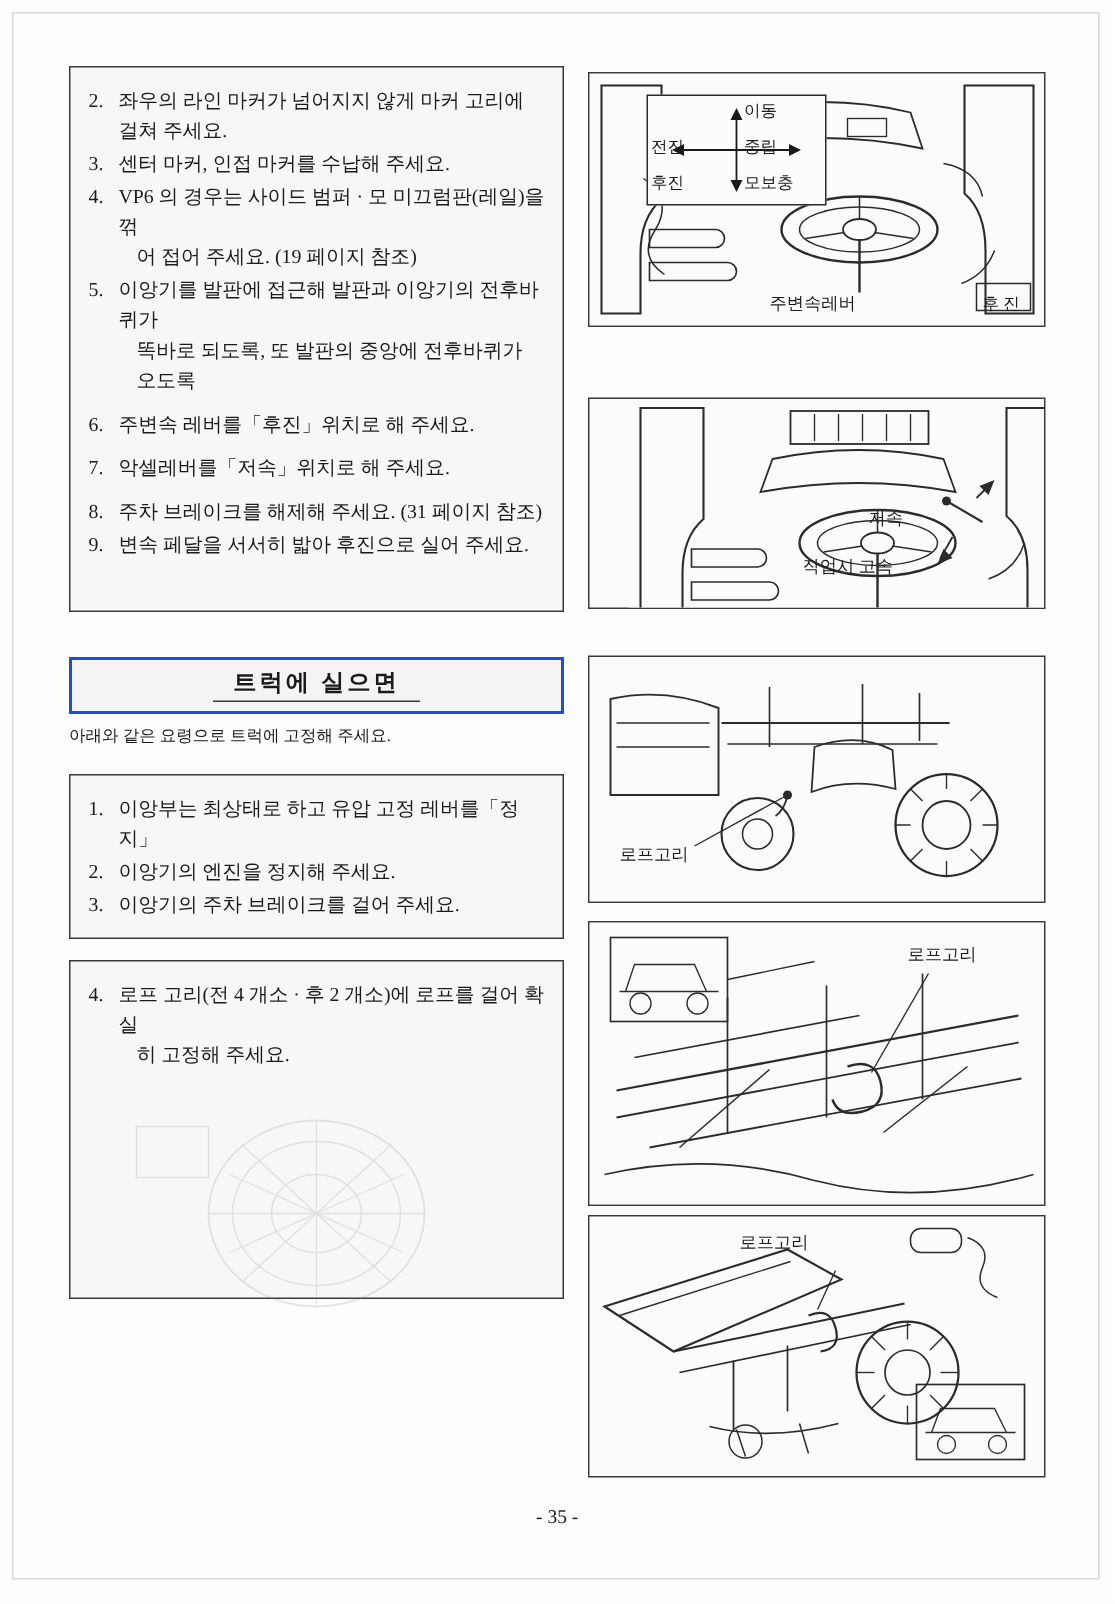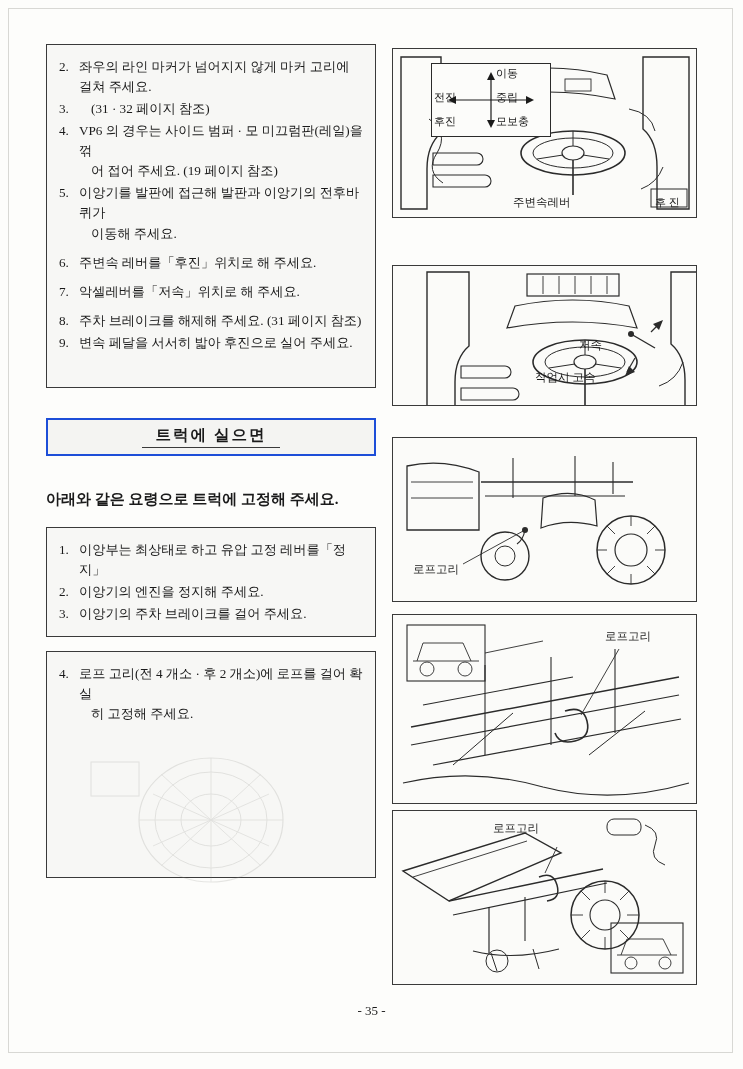--- a/index.html
+++ b/index.html
@@ -85,24 +85,23 @@
   }
   .heading-box .inner {
     border-bottom: 1px solid #3a3a3a;
     padding: 0 14px 1px 14px;
     font-size: 15.5px;
     letter-spacing: 2px;
     font-weight: bold;
   }
 
   .intro-line {
-    margin-top: 32px;
-    font-size: 15px;
+    margin-top: 7px;
+    font-size: 11px;
     line-height: 1.55;
-    font-weight: bold;
   }
 
   .panel.steps-2 {
     margin-top: 16px;
     padding: 12px 12px 10px 12px;
   }
   .panel.steps-3 {
     margin-top: 14px;
     padding: 12px 12px 150px 12px;
   }
@@ -157,37 +156,37 @@
         <li class="step-item">
           <span class="num">2.</span>
           <span class="body">
             <span>좌우의 라인 마커가 넘어지지 않게 마커 고리에 걸쳐 주세요.</span>
           </span>
         </li>
 
         <li class="step-item">
           <span class="num">3.</span>
           <span class="body">
-            <span class="cont">(31 · 32 페이지 참조)</span>
+            <span>센터 마커, 인접 마커를 수납해 주세요.</span>
           </span>
         </li>
 
         <li class="step-item">
           <span class="num">4.</span>
           <span class="body">
             <span>VP6 의 경우는 사이드 범퍼 · 모 미끄럼판(레일)을 꺾</span>
             <span class="cont">어 접어 주세요. (19 페이지 참조)</span>
           </span>
         </li>
 
         <li class="step-item">
           <span class="num">5.</span>
           <span class="body">
             <span>이앙기를 발판에 접근해 발판과 이앙기의 전후바퀴가</span>
-            <span class="cont">이동해 주세요.</span>
+            <span class="cont">똑바로 되도록, 또 발판의 중앙에 전후바퀴가 오도록</span>
           </span>
         </li>
 
         <li class="gap-sm"></li>
 
         <li class="step-item">
           <span class="num">6.</span>
           <span class="body">
             <span>주변속 레버를「후진」위치로 해 주세요.</span>
           </span>

